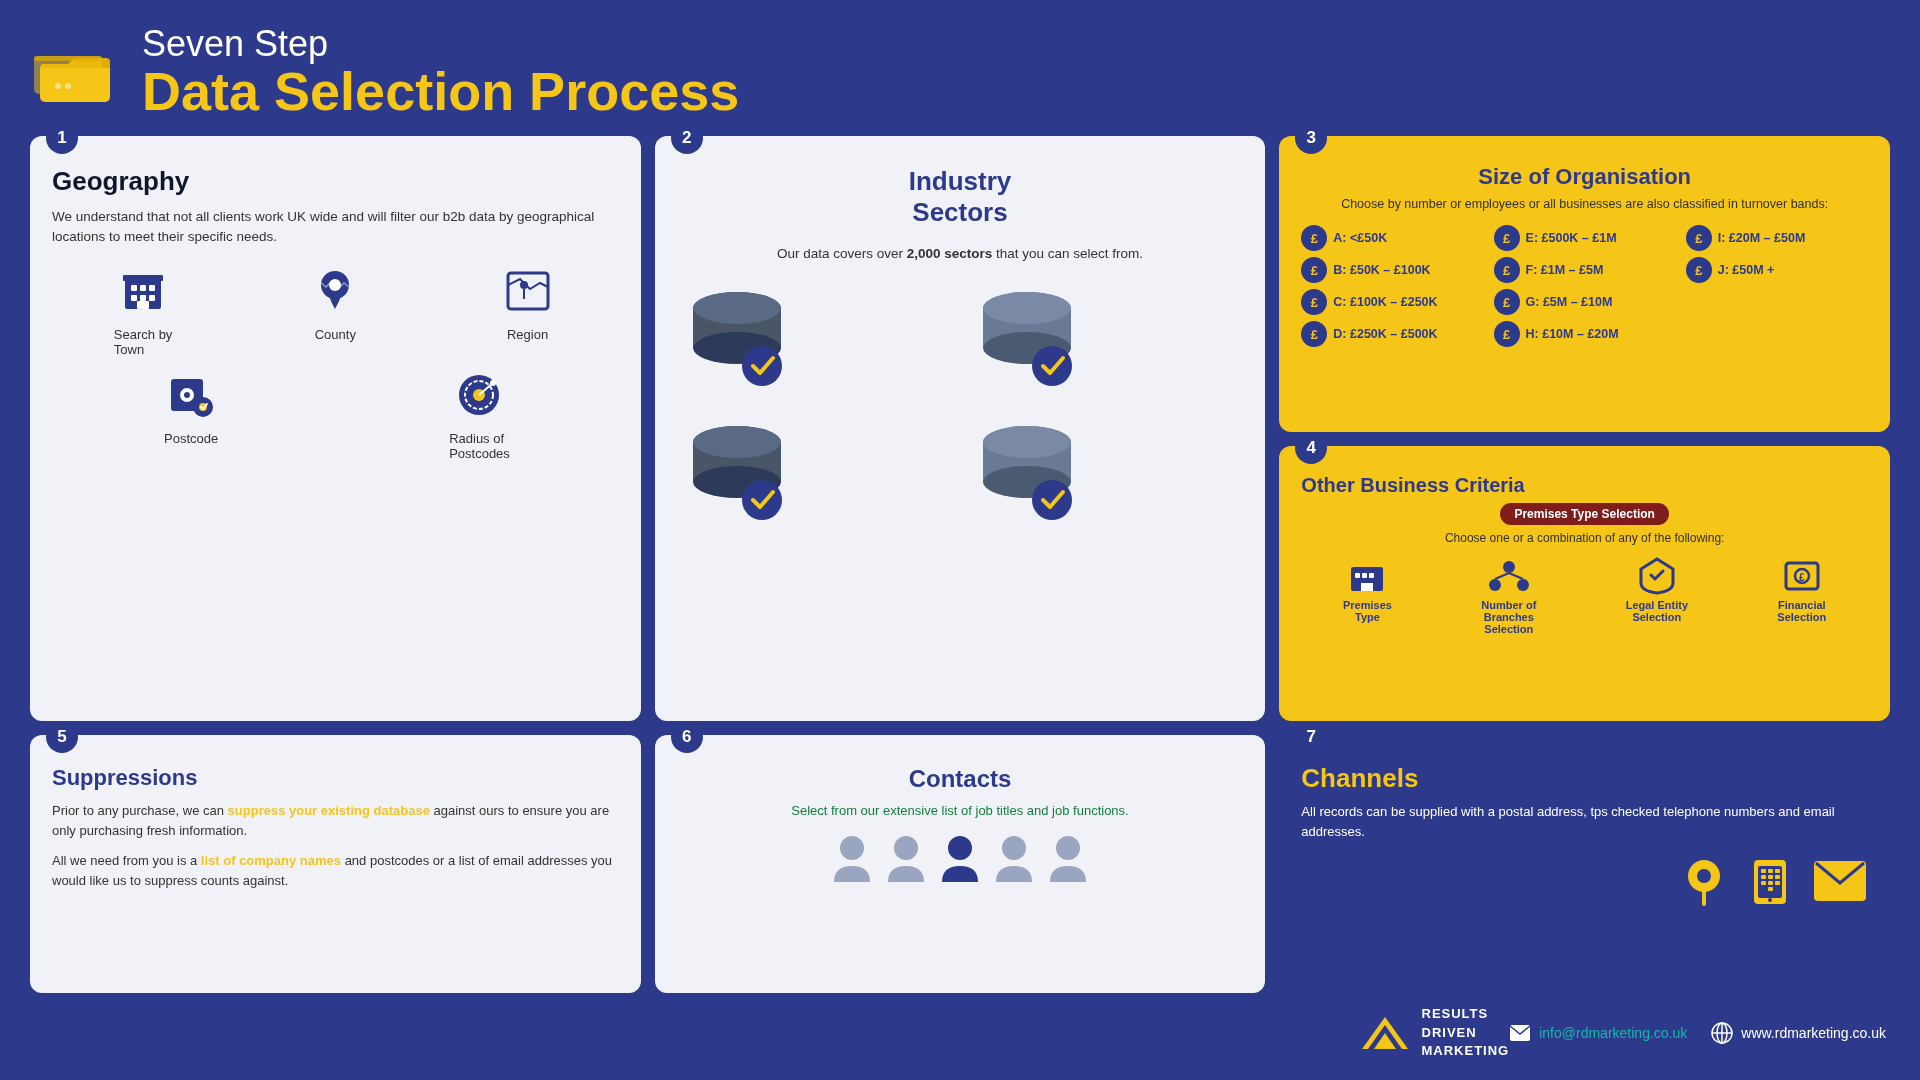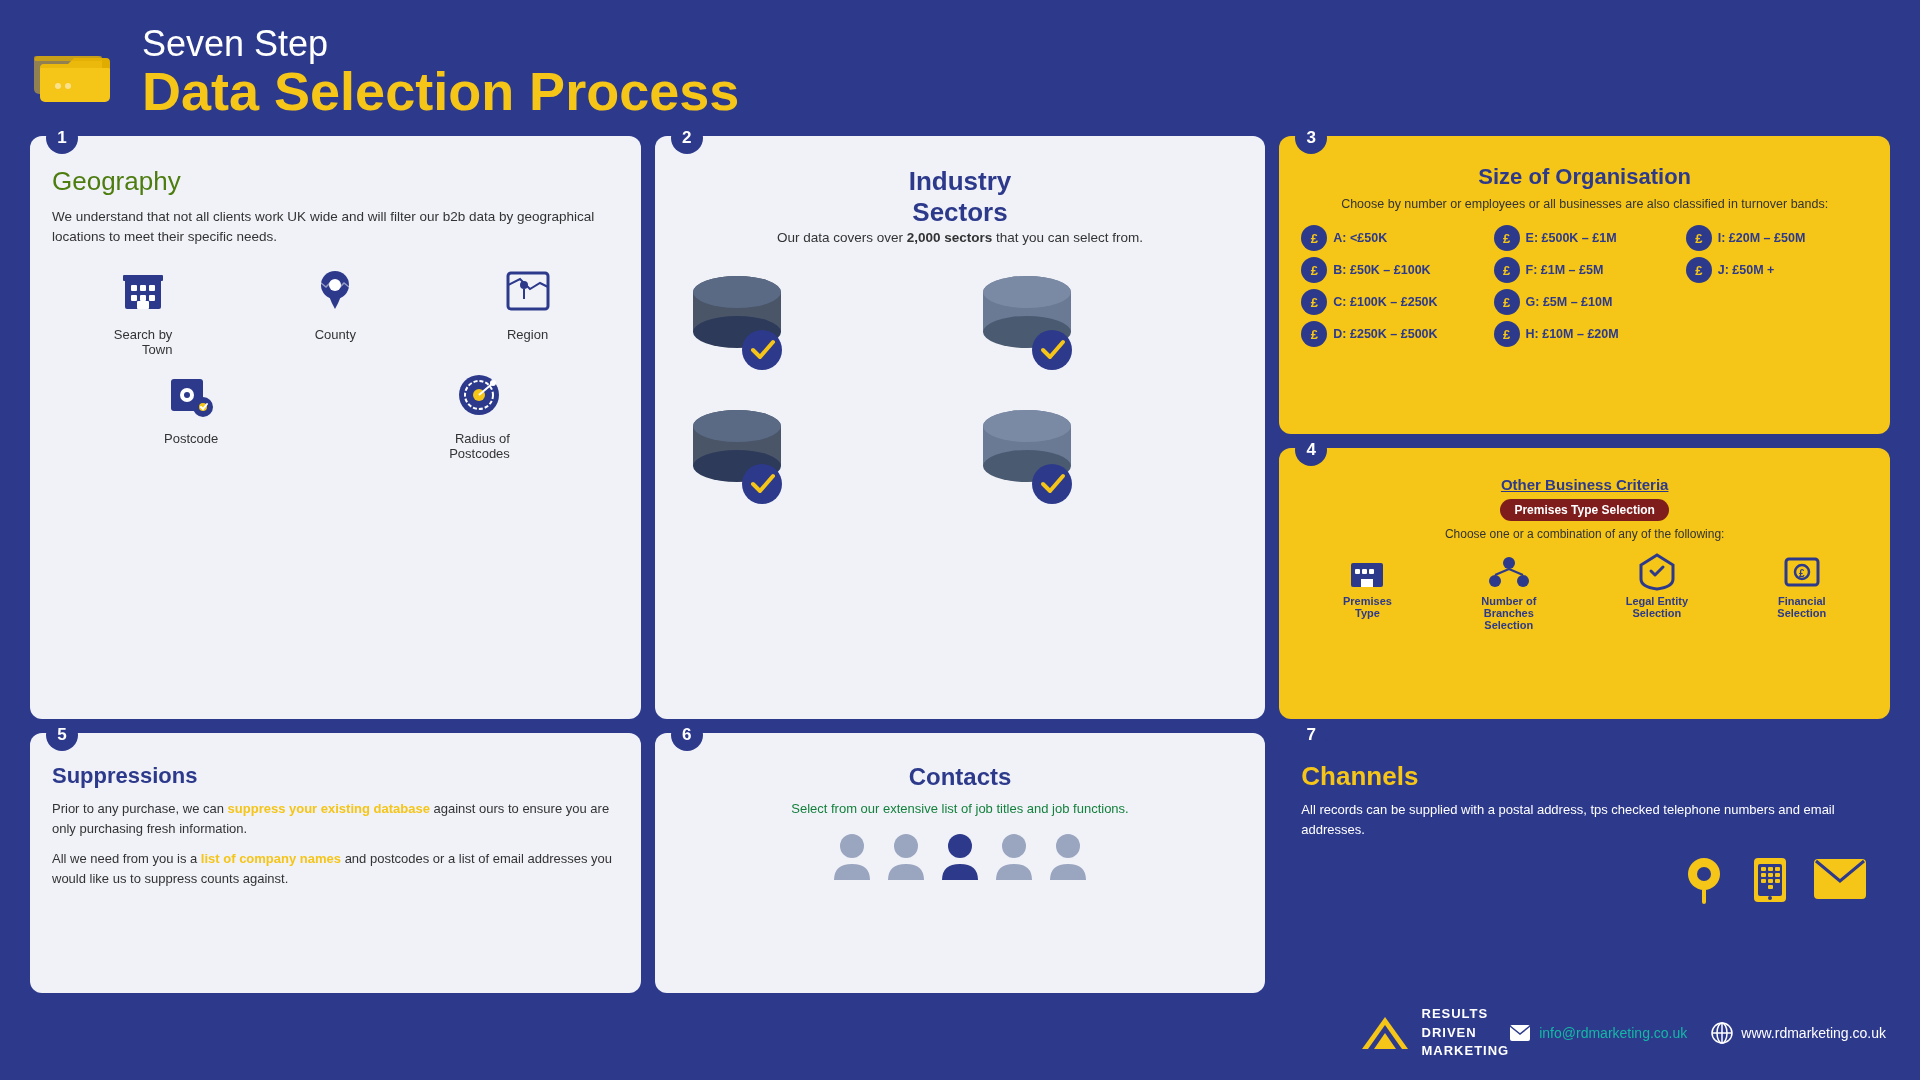--- a/index.html
+++ b/index.html
@@ -86,23 +86,23 @@
       align-items: center;
       justify-content: center;
     }
 
     
     .card-geo {
       grid-column: 1;
       grid-row: 1 / 3;
     }
     .card-geo h3 {
-      color: #4d7c0f;
+      color: #0f172a;
       font-size: 26px;
-      font-weight: 400;
+      font-weight: 700;
       margin-bottom: 10px;
       margin-top: 10px;
     }
     .card-geo p {
       color: #333;
       font-size: 13.5px;
       line-height: 1.5;
       margin-bottom: 16px;
     }
     .geo-icons {
@@ -119,41 +119,41 @@
     }
     .geo-item {
       display: flex;
       flex-direction: column;
       align-items: center;
       gap: 8px;
     }
     .geo-item span {
       color: #333;
       font-size: 13px;
-      text-align: right;
+      text-align: left;
       font-weight: 500;
     }
     .geo-icon-box {
       width: 56px;
       height: 56px;
       display: flex;
       align-items: center;
       justify-content: center;
     }
 
     
     .card-industry {
       grid-column: 2;
       grid-row: 1 / 3;
     }
     .card-industry h3 {
       color: #2d3a8c;
       font-size: 26px;
       font-weight: 900;
-      margin-bottom: 0;
+      margin-bottom: 16px;
       margin-top: 10px;
       line-height: 1.2;
     }
     .card-industry p {
       color: #333;
       font-size: 13.5px;
       line-height: 1.5;
       text-align: center;
       margin-bottom: 14px;
     }
@@ -214,26 +214,24 @@
       flex-shrink: 0;
     }
 
     
     .card-other {
       grid-column: 3;
       grid-row: 2;
     }
     .card-other h3 {
       color: #2d3a8c;
-      font-size: 15px;
-      font-weight: 900;
-      text-align: center;
+      font-size: 20px;
+      font-weight: 900;
       margin-bottom: 6px;
       margin-top: 8px;
-      text-decoration: underline;
     }
     .premises-badge {
       background: #7f1d1d;
       color: #fff;
       border-radius: 20px;
       padding: 4px 14px;
       font-size: 12px;
       font-weight: 700;
       display: inline-block;
       margin-bottom: 6px;

